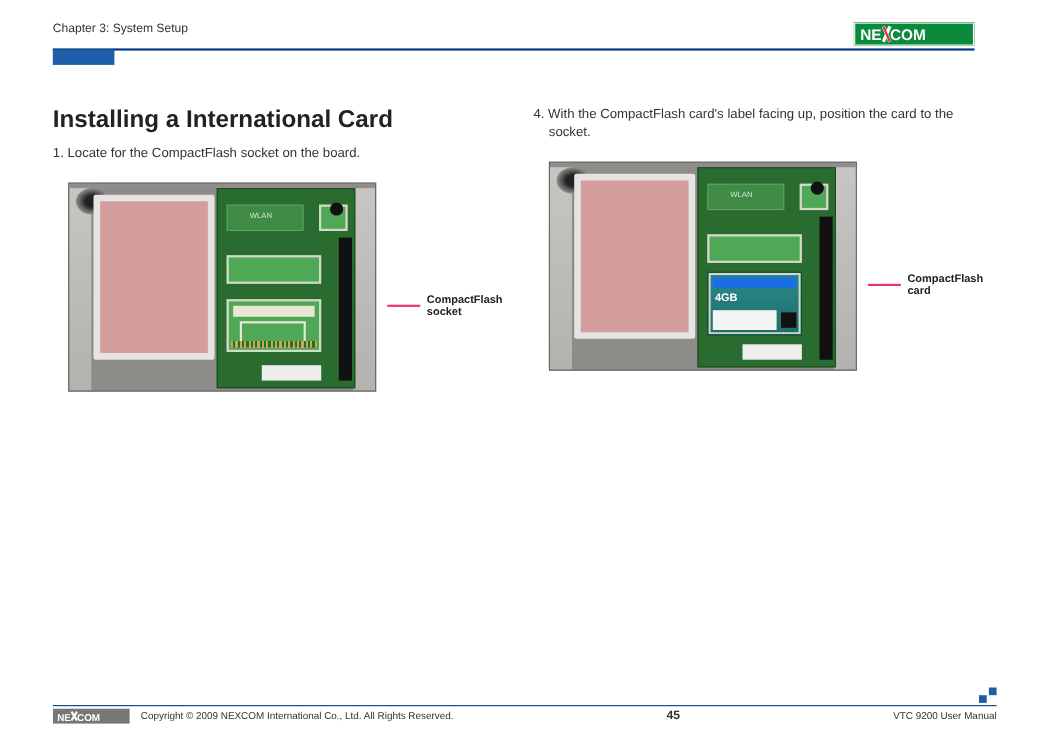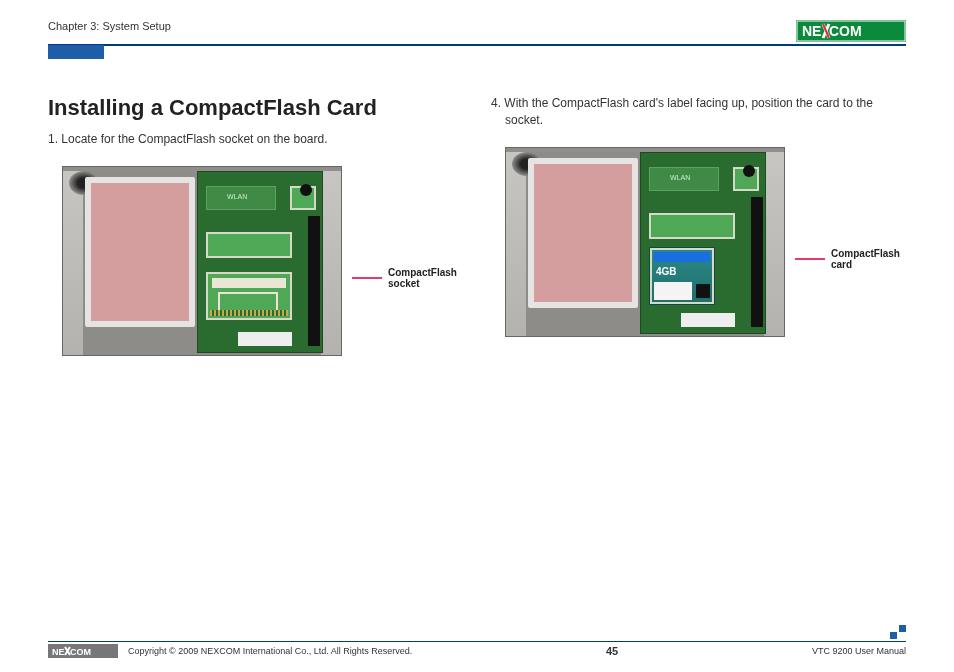--- a/index.html
+++ b/index.html
@@ -5,21 +5,21 @@
   * { margin: 0; padding: 0; box-sizing: border-box; }
   body {
     font-family: Arial, Helvetica, sans-serif;
     width: 954px;
     height: 672px;
     background: #fff;
     position: relative;
     color: #333;
   }
   .page {
-    padding: 20px 48px 0 48px;
+    padding: 20px 68px 0 48px;
     height: 100%;
     position: relative;
   }
   .header-row {
     display: flex;
     justify-content: space-between;
     align-items: flex-start;
     border-bottom: 2px solid #003a80;
     padding-bottom: 2px;
   }
@@ -103,21 +103,21 @@
   .cable { position: absolute; left: 6px; top: 4px; width: 30px; height: 24px; background: radial-gradient(#222 30%, #8d8c88 70%); border-radius: 50% 20% 20% 50%; }
   .buzzer { position: absolute; left: 102px; top: 12px; width: 12px; height: 12px; background: #111; border-radius: 50%; }
   .leader {
     width: 30px; height: 0; border-top: 2px solid #e83a68;
   }
   .callout {
     font-size: 10px; font-weight: bold; color: #222; line-height: 1.1;
   }
   
   .cf-card {
-    position: absolute; left: 8px; top: 94px; width: 66px; height: 58px;
+    position: absolute; left: 8px; top: 94px; width: 86px; height: 58px;
     background: linear-gradient(#2a8a88, #1f6e6c);
     border: 1px solid #0e4a48;
     box-shadow: 0 0 0 2px #d7d9c8 inset;
   }
   .cf-card .bluestrip { position: absolute; left: 4px; top: 4px; right: 4px; height: 10px; background: #1a6fe0; }
   .cf-card .cap { position: absolute; left: 6px; top: 18px; font-size: 10px; font-weight: bold; color: #fff; }
   .cf-card .whitelabel { position: absolute; left: 4px; bottom: 4px; right: 22px; height: 18px; background: #f4f4f4; }
   .cf-card .blackbtn { position: absolute; right: 4px; bottom: 6px; width: 14px; height: 14px; background: #111; }
   .footer {
     position: absolute; left: 48px; right: 48px; bottom: 14px;
@@ -147,21 +147,21 @@
         <text x="33" y="16" font-family="Arial" font-size="14" font-weight="bold" fill="#fff">COM</text>
         <path d="M27 4 L33 18 M33 4 L27 18" stroke="#fff" stroke-width="3"></path>
         <path d="M27 4 L33 18" stroke="#e7263a" stroke-width="2"></path>
       </svg>
     </div>
   </div>
   <div class="tab-block"></div>
 
   <div class="content">
     <div class="col">
-      <h1 class="title">Installing a CompactFlash Card</h1>
+      <h1 class="title">Installing a International Card</h1>
       <p class="step">1.  Locate for the CompactFlash socket on the board.</p>
       <div class="figure-row">
         <div class="board">
           <div class="metal-left"></div>
             <div class="metal-right"></div>
             <div class="metal-top"></div>
           <div class="cable"></div>
           <div class="pink-panel"></div>
           <div class="pcb">
             <div class="wlan"></div>

